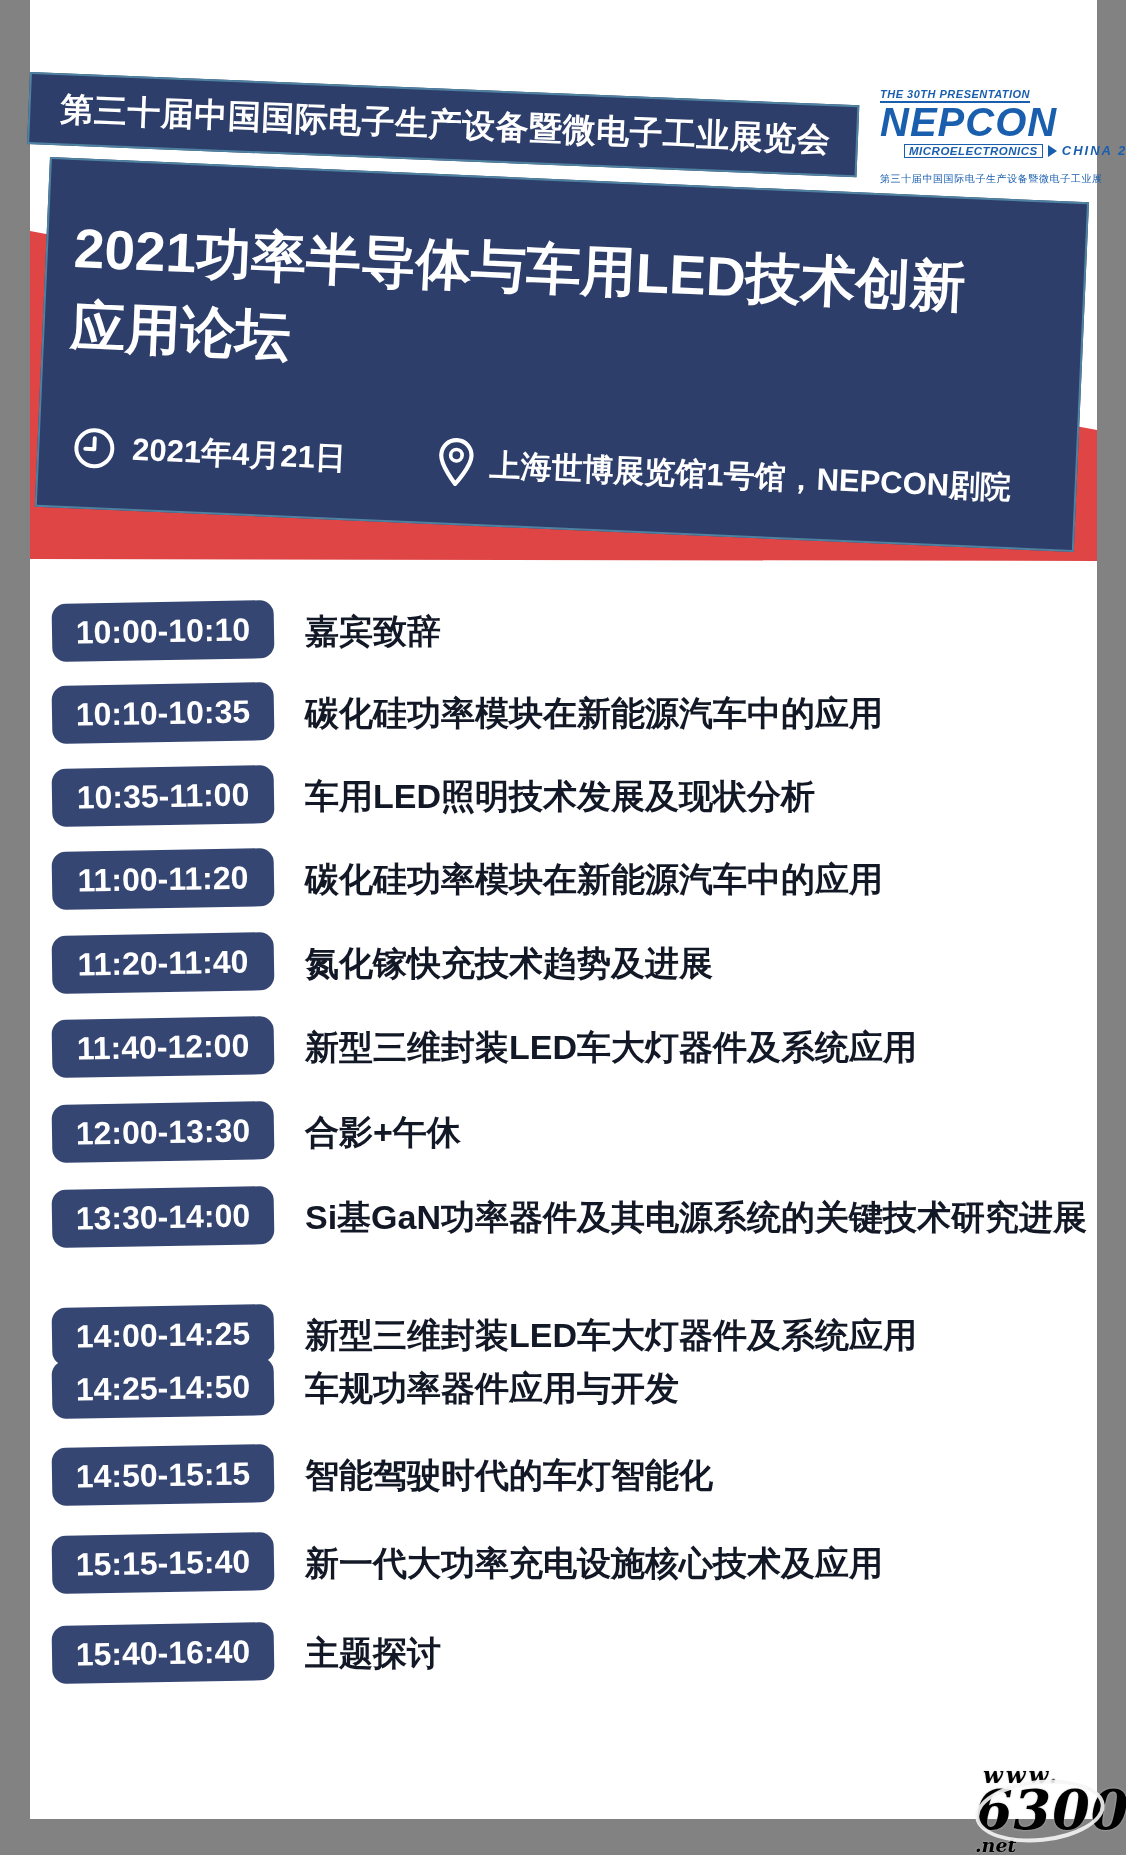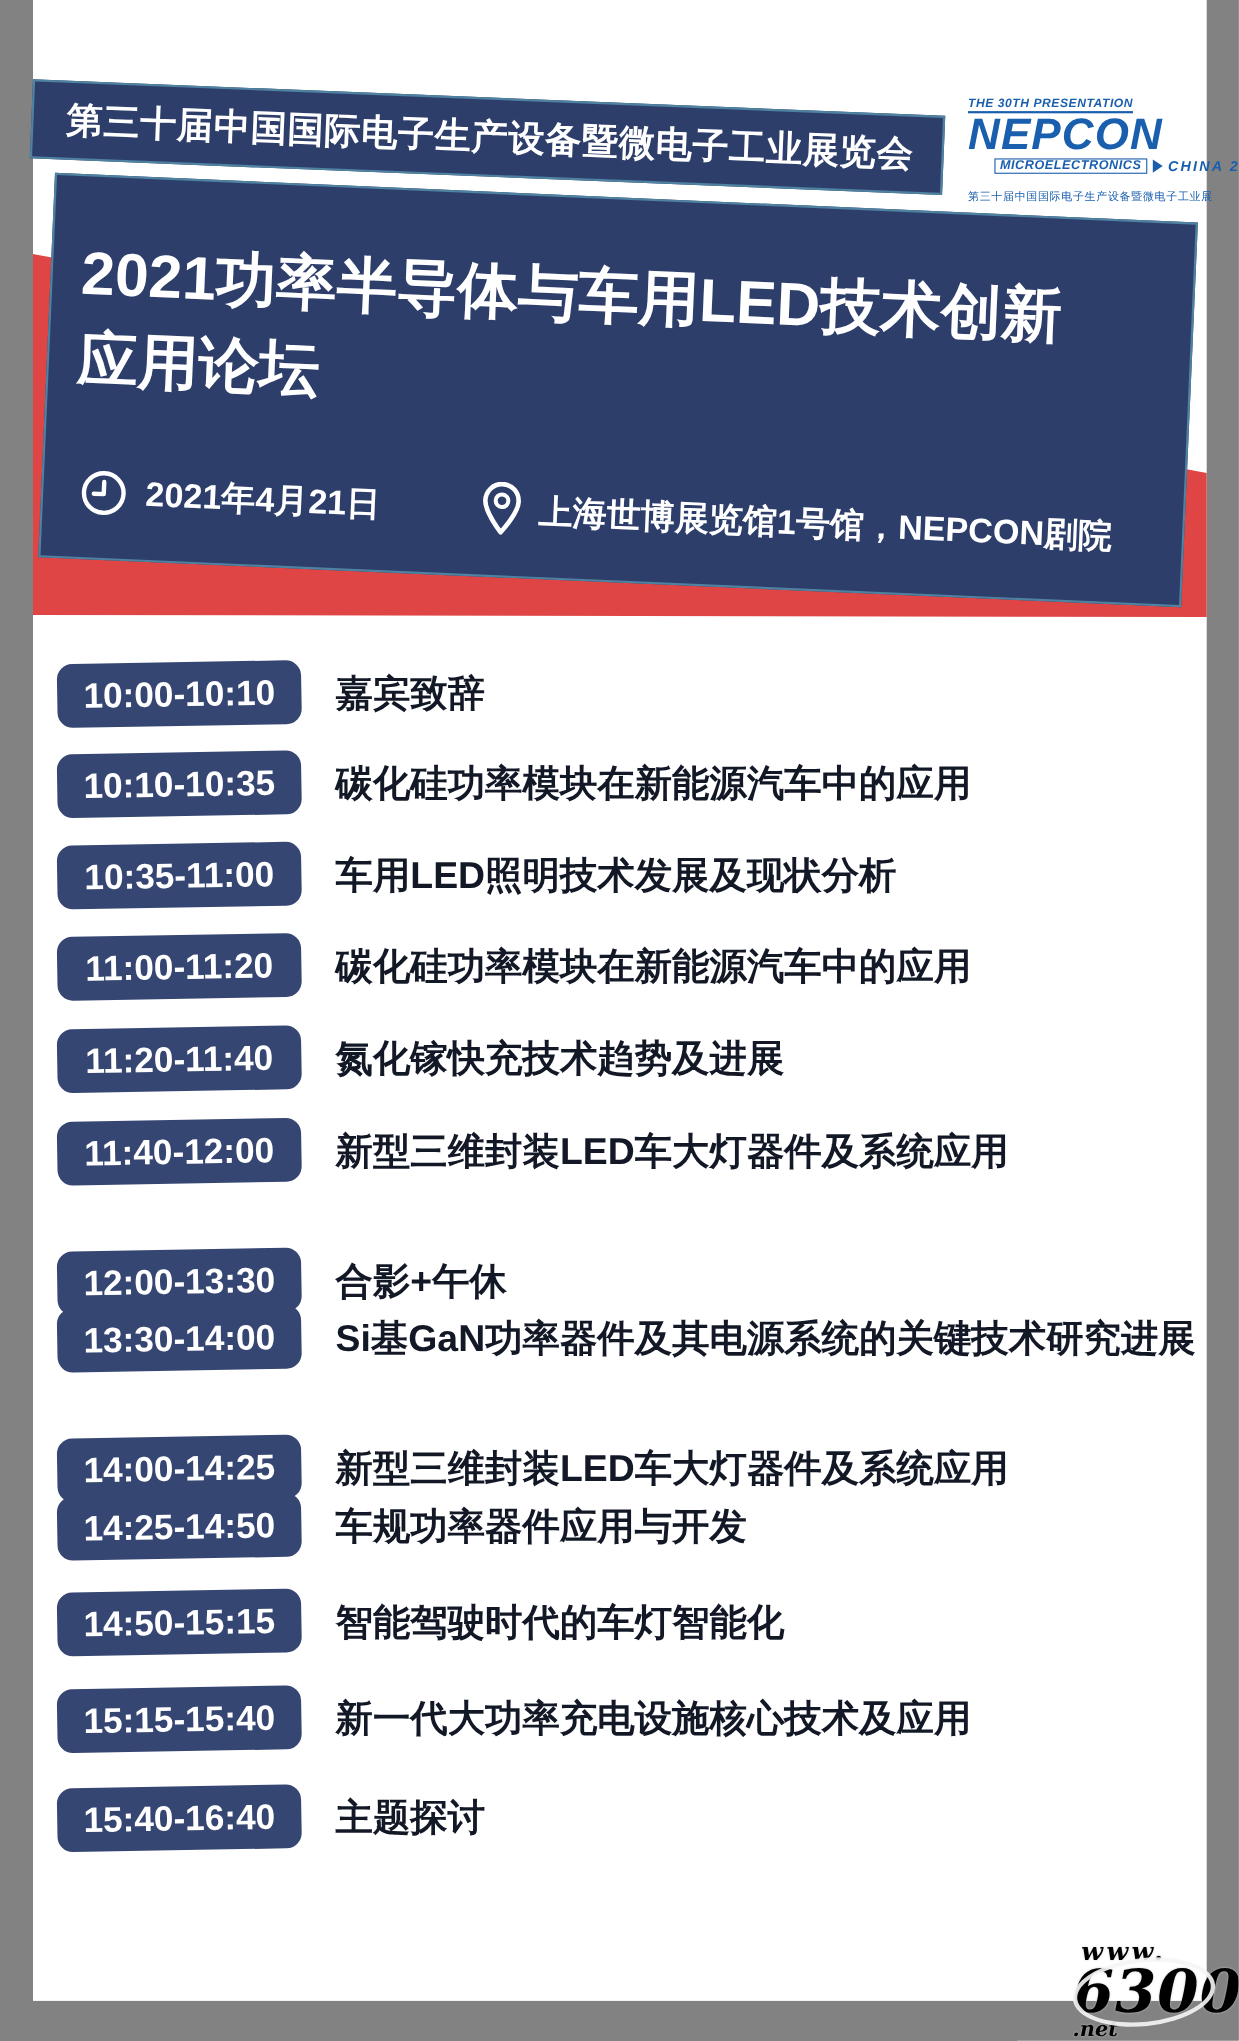--- a/index.html
+++ b/index.html
@@ -128,21 +128,21 @@
         <span class="time">11:20-11:40</span>
       </div>
     <div class="topic">氮化镓快充技术趋势及进展</div>
   </div>
   <div class="row" style="top:1018px">
     <div class="pill">
         <span class="time">11:40-12:00</span>
       </div>
     <div class="topic">新型三维封装LED车大灯器件及系统应用</div>
   </div>
-  <div class="row" style="top:1136px">
+  <div class="row" style="top:1103px">
     <div class="pill">
         <span class="time">12:00-13:30</span>
       </div>
     <div class="topic">合影+午休</div>
   </div>
   <div class="row" style="top:1188px">
     <div class="pill">
         <span class="time">13:30-14:00</span>
       </div>
     <div class="topic">Si基GaN功率器件及其电源系统的关键技术研究进展</div>

